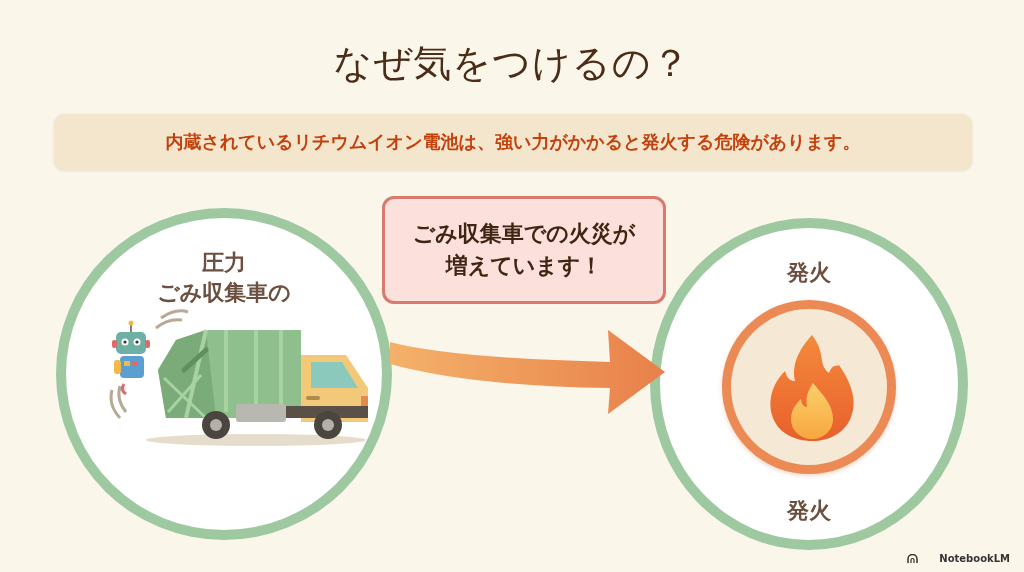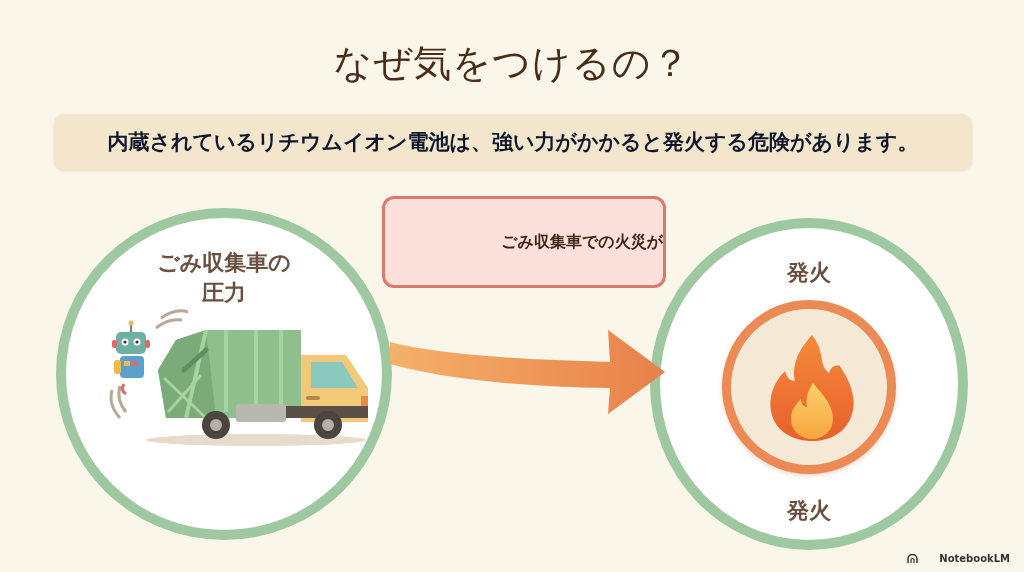--- a/index.html
+++ b/index.html
@@ -12,38 +12,38 @@
   }
   .title {
     position: absolute; left: 0; top: 38px; width: 1024px;
     text-align: center; font-size: 38px; font-weight: normal; color: #4a2c17;
     letter-spacing: 1px;
   }
   .banner {
     position: absolute; left: 54px; top: 114px; width: 918px; height: 56px;
     background: #f3e6cd; border-radius: 10px;
     display: flex; align-items: center; justify-content: center;
-    font-size: 21px; font-weight: bold; color: #0f172a;
+    font-size: 18px; font-weight: bold; color: #c2410c;
     box-shadow: 0 1px 3px rgba(120,90,40,0.15);
   }
   .circle {
     position: absolute; border-radius: 50%;
     background: #ffffff; border: 10px solid #9ec9a0;
   }
   .circle.left { left: 56px; top: 208px; width: 336px; height: 332px; }
   .circle.right { left: 650px; top: 218px; width: 318px; height: 332px; }
   .label {
     position: absolute; width: 100%; text-align: center;
     font-weight: bold; color: #6b5040; font-size: 22px; line-height: 30px;
   }
   .callout {
-    position: absolute; left: 382px; top: 196px; width: 284px; height: 92px;
+    position: absolute; left: 382px; top: 196px; width: 284px; height: 108px;
     background: #fbe0dc; border: 3px solid #d97a6c; border-radius: 12px;
-    display: flex; flex-direction: column; align-items: flex-end; justify-content: center;
-    font-size: 16px; font-weight: bold; color: #3e2612; line-height: 32px;
+    display: flex; flex-direction: column; align-items: center; justify-content: center;
+    font-size: 22px; font-weight: bold; color: #3e2612; line-height: 32px;
     z-index: 3;
   }
   .arrow { position: absolute; left: 390px; top: 320px; z-index: 2; }
   .truck { position: absolute; left: 40px; top: 82px; }
   .fire-badge {
     position: absolute; left: 62px; top: 72px; width: 174px; height: 174px;
     border-radius: 50%; background: #f5e9d6; border: 9px solid #ec8a55;
     box-shadow: 0 2px 4px rgba(200,100,50,0.25);
   }
   .fire-badge svg { position: absolute; left: 36px; top: 24px; }
@@ -56,22 +56,22 @@
 <body>
 
 <div class="title">なぜ気をつけるの？</div>
 
 <div class="banner">
   <span>内蔵されているリチウムイオン電池は、強い力がかかると発火する危険があります。</span>
 </div>
 
 <div class="circle left">
   <div class="label" style="top:30px;">
+    <div>圧力</div>
     <div>ごみ収集車の</div>
-    <div>圧力</div>
   </div>
   <svg class="truck" width="270" height="150" viewBox="0 0 270 150">
 
     <ellipse cx="150" cy="140" rx="110" ry="6" fill="#e6dccb"></ellipse>
 
     <path d="M55 18 Q70 8 82 12" stroke="#b8a894" stroke-width="3" fill="none"></path>
     <path d="M50 28 Q62 18 76 20" stroke="#b8a894" stroke-width="3" fill="none"></path>
     <path d="M6 90 Q2 105 14 118" stroke="#b8a894" stroke-width="3" fill="none"></path>
     <path d="M14 86 Q10 100 20 112" stroke="#b8a894" stroke-width="3" fill="none"></path>
 
@@ -109,20 +109,21 @@
 
     <circle cx="110" cy="125" r="14" fill="#4b4540"></circle>
       <circle cx="110" cy="125" r="6" fill="#b5b0a8"></circle>
     <circle cx="222" cy="125" r="14" fill="#4b4540"></circle>
       <circle cx="222" cy="125" r="6" fill="#b5b0a8"></circle>
   </svg>
 </div>
 
 <div class="callout">
   <div>ごみ収集車での火災が</div>
+  <div>増えています！</div>
 </div>
 
 <svg class="arrow" width="280" height="100" viewBox="0 0 280 100">
   <defs>
     <linearGradient id="ag" x1="0" x2="1" y1="0" y2="0">
       <stop offset="0" stop-color="#f4b16a"></stop>
       <stop offset="1" stop-color="#e8804a"></stop>
     </linearGradient>
   </defs>
   <path d="M0 22 Q60 38 220 42 L218 10 L275 52 L218 94 L220 68 Q80 66 0 44 Z" fill="url(#ag)"></path>

